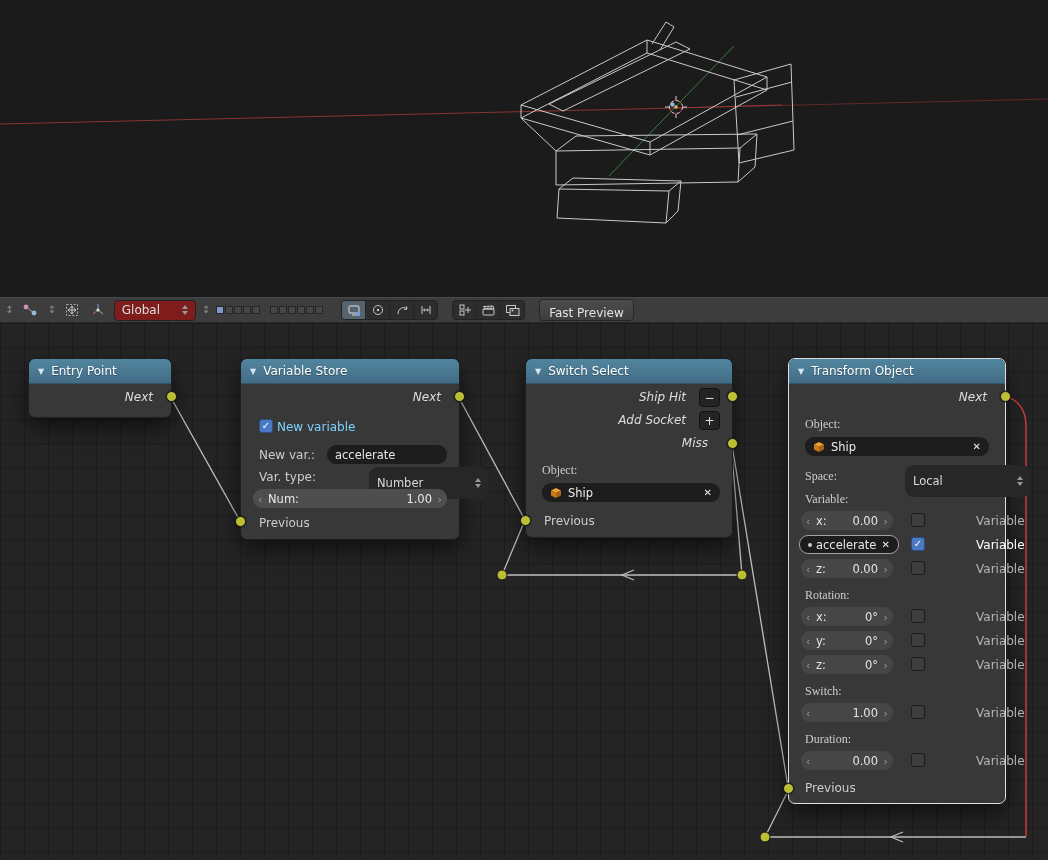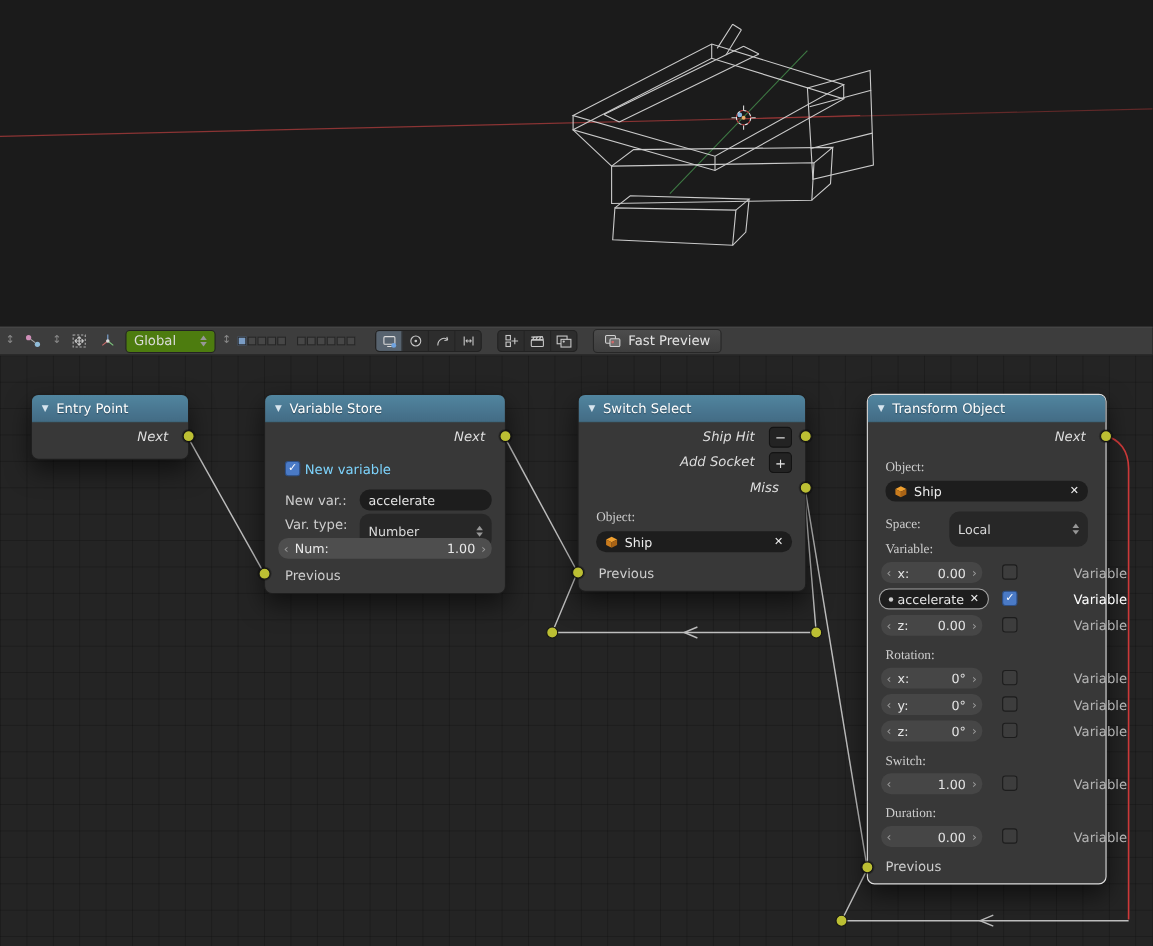--- a/index.html
+++ b/index.html
@@ -9,35 +9,35 @@
   
   .viewport{position:absolute;left:0;top:0;width:1048px;height:297px;background:#1b1b1b;}
   .viewport svg{position:absolute;left:0;top:0;}
 
   
   .editor-header{position:absolute;left:0;top:297px;width:1048px;height:26px;background:#3d3d3d;
     border-top:1px solid #474747;border-bottom:1px solid #262626;display:flex;align-items:center;gap:6px;
     padding:0 5px;box-sizing:border-box;z-index:3;}
   .splitter{color:#8a8a8a;font-size:10px;line-height:1;}
   .hbtn{display:flex;align-items:center;justify-content:center;height:20px;padding:0 2px;border-radius:3px;}
-  .dropdown{display:flex;align-items:center;gap:6px;height:19px;padding:0 7px;background:#4d7c0f;
+  .dropdown{display:flex;align-items:center;gap:6px;height:19px;padding:0 7px;background:#7f1d1d;
     border:1px solid #232323;border-radius:4px;color:#dcdcdc;}
   .dd-arrows{display:flex;flex-direction:column;gap:2px;margin-left:auto;}
   .dd-arrows i{width:0;height:0;border-left:3.5px solid transparent;border-right:3.5px solid transparent;}
   .dd-arrows .up{border-bottom:4px solid #979797;}
   .dd-arrows .down{border-top:4px solid #979797;}
   .layers{display:flex;gap:1px;}
   .sq{width:8px;height:8px;background:#474747;border:1px solid #262626;box-sizing:border-box;}
   .sq.on{background:#7a9cc4;}
   .btn-group{display:flex;background:#2d2d2d;border:1px solid #222;border-radius:4px;overflow:hidden;}
   .tbtn{width:23px;height:18px;display:flex;align-items:center;justify-content:center;border-right:1px solid #242424;}
   .tbtn:last-child{border-right:none;}
   .tbtn.pressed{background:#57636f;}
   .fast-preview{display:flex;align-items:center;gap:6px;height:20px;padding:0 9px;border:1px solid #272727;
-    border-radius:4px;background:linear-gradient(#4c4c4c,#3e3e3e);color:#e3e3e3;}
+    border-radius:4px;background:linear-gradient(#4c4c4c,#3e3e3e);color:#e3e3e3;flex-direction:column;}
 
   
   .node-area{position:absolute;left:0;top:323px;width:1048px;height:537px;background-color:#242424;
     background-image:linear-gradient(rgba(0,0,0,.20) 1px,transparent 1px),
                      linear-gradient(90deg,rgba(0,0,0,.20) 1px,transparent 1px);
     background-size:24px 24px;z-index:0;}
   svg.links{position:absolute;left:0;top:0;width:1048px;height:860px;z-index:1;pointer-events:none;}
 
   
   .node{position:absolute;z-index:2;background:#383838;border:1px solid #1e1e1e;border-radius:7px;
@@ -49,21 +49,21 @@
   .node-title{font-size:12px;text-shadow:0 1px 1px rgba(0,0,0,.35);}
   .out-label{position:absolute;color:#dedede;font-style:italic;}
   .row-label{position:absolute;color:#cdcdcd;}
   .sock{position:absolute;width:11px;height:11px;border-radius:50%;background:#bcbf33;border:1px solid #141414;
         box-sizing:border-box;box-shadow:0 0 0 1px rgba(0,0,0,.25);}
   .sock.out{right:-6px;} .sock.in{left:-6px;}
   .sqbtn{position:absolute;width:19px;height:17px;background:#232323;border:1px solid #131313;border-radius:4px;
         color:#e2e2e2;font-size:12px;line-height:1;display:flex;align-items:center;justify-content:center;}
   .field{position:absolute;height:19px;border-radius:9px;box-sizing:border-box;display:flex;align-items:center;font-size:11.5px;}
   .txt{background:#1d1d1d;color:#e6e6e6;padding:0 8px;}
-  .dd{background:#272727;color:#dadada;padding:16px 8px;}
+  .dd{background:#272727;color:#dadada;padding:16px 8px;margin-left:42px;}
   .slider{background:#4e4e4e;color:#e9e9e9;padding:0 15px;justify-content:space-between;}
   .numf{background:#464646;color:#e4e4e4;padding:0 15px;justify-content:space-between;}
   .objf{background:#1d1d1d;color:#ececec;padding:0 8px;gap:6px;}
   .stp{position:absolute;top:50%;transform:translateY(-50%);font-size:11px;color:#9b9b9b;line-height:1;}
   .stp.l{left:5px;} .stp.r{right:5px;}
   .close{margin-left:auto;font-size:10px;color:#f0f0f0;}
   .check{position:absolute;width:14px;height:14px;border-radius:3px;background:#3d3d3d;border:1px solid #1d1d1d;
         box-sizing:border-box;display:flex;align-items:center;justify-content:center;}
   .check .tick{display:none;font-size:10px;font-weight:bold;color:#fff;line-height:1;margin-top:-1px;}
   .check.checked{background:#4a7ac6;border-color:#2d4f86;}

